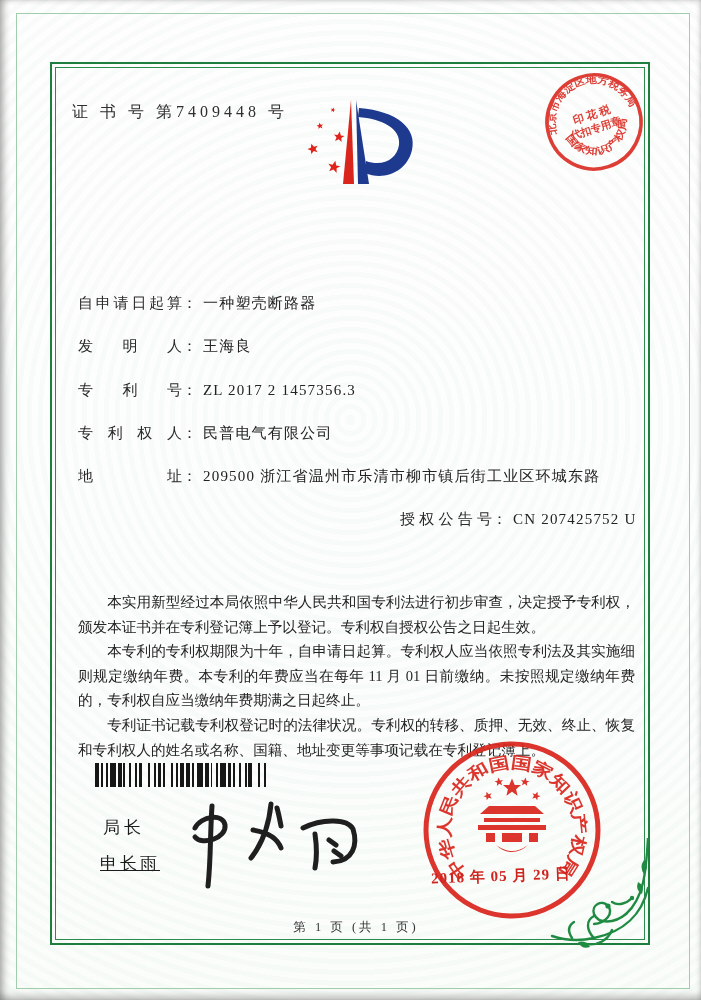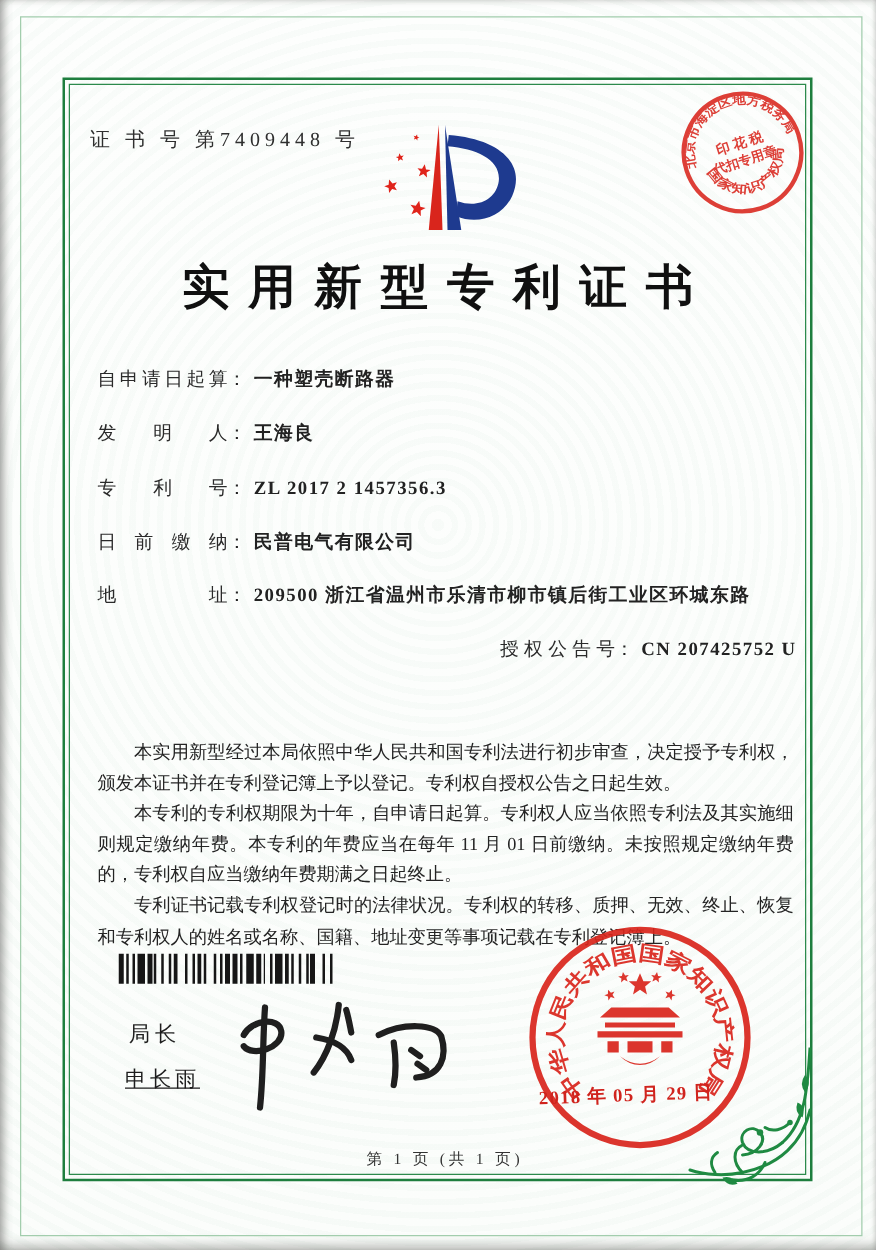--- a/index.html
+++ b/index.html
@@ -12,21 +12,21 @@
   .outer-line{position:absolute;top:13px;left:16px;right:11px;bottom:11px;border:1px solid #a2cdad;pointer-events:none;}
   .frame{position:absolute;left:50px;top:62px;width:600px;height:883px;border:2px solid #1e7e3e;box-sizing:border-box;}
   .frame-inner{position:absolute;inset:3px;border:1px solid #2c8a4c;}
   .cert-no{position:absolute;left:72px;top:102px;font-size:16px;letter-spacing:4px;color:#2f2f2f;}
   .logo{position:absolute;left:276px;top:84px;}
   .title{position:absolute;left:50px;top:204px;width:600px;text-align:center;font-size:38px;font-weight:bold;letter-spacing:15px;text-indent:15px;color:#101010;}
   .fields{position:absolute;left:78px;top:294px;width:560px;}
   .frow{height:43.3px;font-size:15px;white-space:nowrap;}
   .flabel{display:inline-block;width:104px;text-align:justify;text-align-last:justify;vertical-align:top;color:#2a2a2a;}
   .colon{margin-right:6px;}
-  .fvalue{letter-spacing:1.2px;color:#222;font-weight:bold;}
+  .fvalue{letter-spacing:1.2px;color:#222;}
   .frow.double{position:relative;}
   .fcol-right{position:absolute;left:322px;top:0;}
   .fcol-right .flabel{width:92px;}
   .body-text{position:absolute;left:78px;top:590px;width:557px;font-size:14.6px;line-height:24.6px;text-align:justify;color:#242424;}
   .body-text p{margin:0;text-indent:2em;}
   .barcode{position:absolute;left:95px;top:763px;height:24px;display:flex;align-items:stretch;}
   .bc-bar{background:#161616;display:inline-block;}
   .bc-gap{display:inline-block;}
   .director-title{position:absolute;left:103px;top:816px;font-size:17px;letter-spacing:4px;color:#1d1d1d;}
   .director-name{position:absolute;left:100px;top:852px;font-size:17px;letter-spacing:3px;color:#1d1d1d;text-decoration:underline;}
@@ -59,34 +59,33 @@
       <use href="#star5" transform="translate(44,42) scale(0.38) rotate(-10)"></use>
       <use href="#star5" transform="translate(63,53) scale(0.62) rotate(8)"></use>
       <use href="#star5" transform="translate(37,65) scale(0.62) rotate(-18)"></use>
       <use href="#star5" transform="translate(58,83) scale(0.72) rotate(12)"></use>
     </g>
     <polygon fill="#d9251c" points="75,16 67,100 78,100"></polygon>
     <polygon fill="#1e3a8f" points="80,16 82,100 93,100"></polygon>
     <path fill="#1e3a8f" d="M83,24 C122,27 141,45 136,66 C131,88 108,97 89,89 L90,77 C107,83 121,75 123,61 C125,44 106,35 82,33 Z"></path>
   </svg>
 
-  <div class="title">实用新型专利证书</div>
 
   <div class="fields">
     <div class="frow">
       <span class="flabel">自申请日起算</span><span class="colon">：</span><span class="fvalue">一种塑壳断路器</span>
     </div>
     <div class="frow">
       <span class="flabel">发明人</span><span class="colon">：</span><span class="fvalue">王海良</span>
     </div>
     <div class="frow">
       <span class="flabel">专利号</span><span class="colon">：</span><span class="fvalue">ZL 2017 2 1457356.3</span>
     </div>
     <div class="frow">
-      <span class="flabel">日前缴纳</span><span class="colon">：</span><span class="fvalue">民普电气有限公司</span>
+      <span class="flabel">专利权人</span><span class="colon">：</span><span class="fvalue">民普电气有限公司</span>
     </div>
     <div class="frow">
       <span class="flabel">地址</span><span class="colon">：</span><span class="fvalue">209500 浙江省温州市乐清市柳市镇后街工业区环城东路</span>
     </div>
     <div class="frow double">
       <span class="fcol-right">
         <span class="flabel">授权公告号</span><span class="colon">：</span><span class="fvalue">CN 207425752 U</span>
       </span>
     </div>
   </div>

